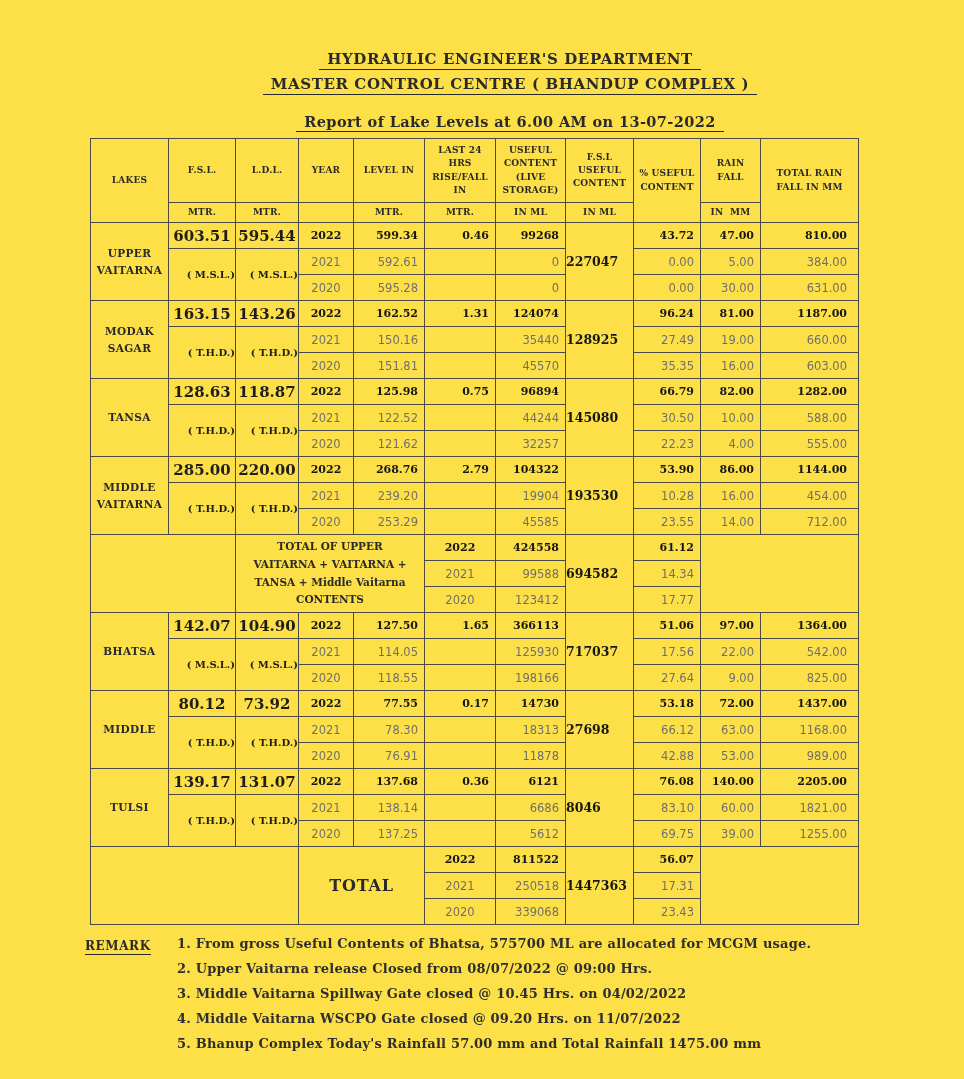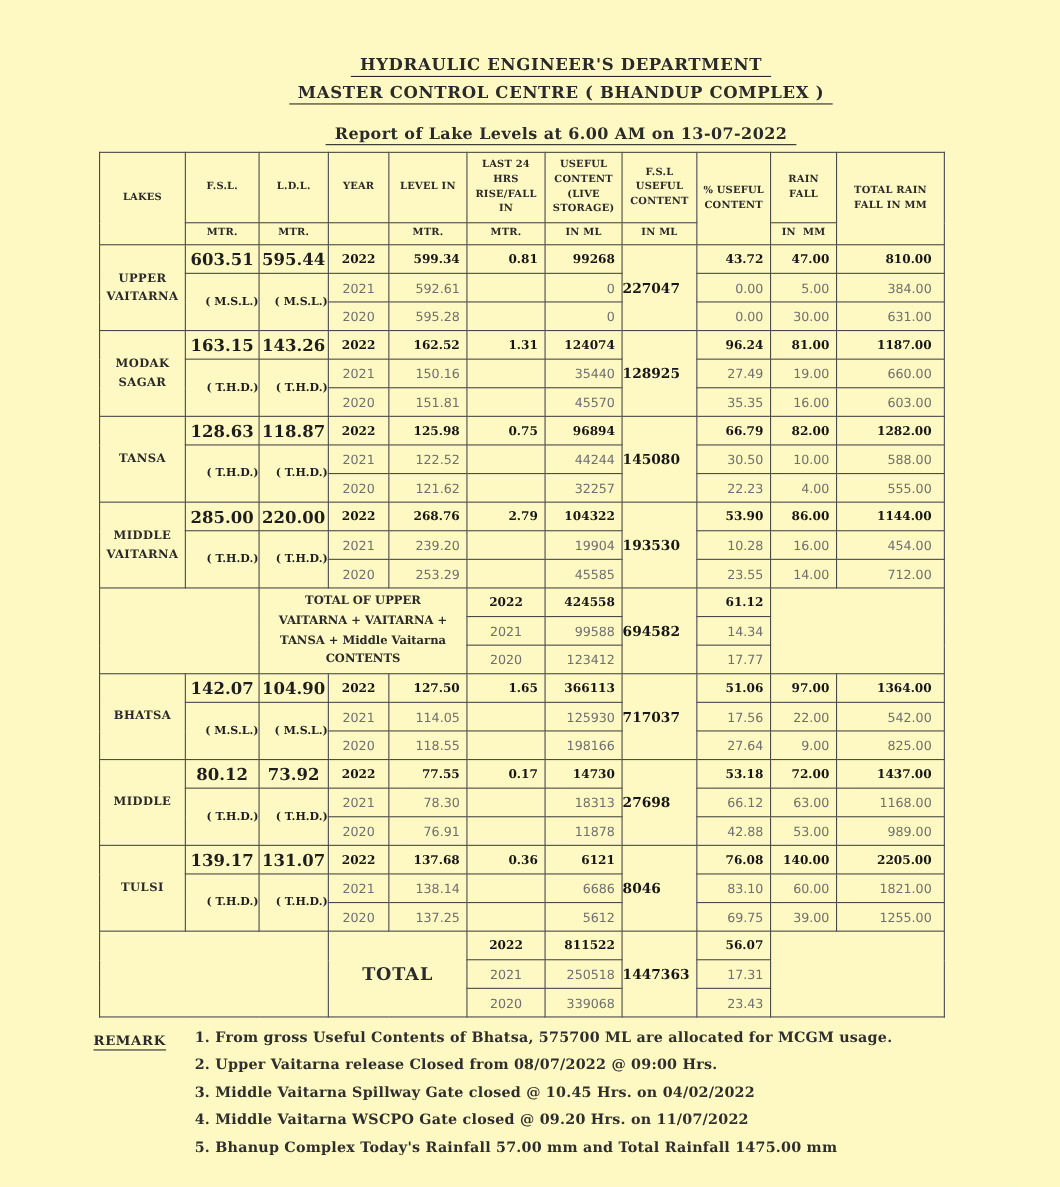--- a/index.html
+++ b/index.html
@@ -1,20 +1,20 @@
 <!DOCTYPE html>
 <html><head>
 <meta charset="utf-8">
 <style>
   * { margin:0; padding:0; box-sizing:border-box; }
   html,body { width:964px; height:1079px; }
   body { background:#e9e9e7; }
   .page {
     position:relative; width:964px; height:1079px;
-    background:#fef9c3;
+    background:#fde047;
     font-family:"DejaVu Serif", serif;
     color:#2a2a2a; overflow:hidden;
   }
   
   .titles { position:absolute; top:50px; left:230px; width:560px; text-align:center; }
   .title-line { font-size:15px; font-weight:bold; letter-spacing:0.6px; margin-bottom:7px; }
   .title-line span, .subtitle span { border-bottom:1.5px solid #2a2a2a; padding:0 8px 1px 8px; }
   .subtitle { font-size:14.5px; font-weight:bold; letter-spacing:0.4px; margin-top:20px; }
 
   
@@ -96,21 +96,21 @@
       </tr>
     </thead>
 
     <tbody>
       <tr>
         <td rowspan="3" class="lake-name">UPPER VAITARNA</td>
         <td class="fsl-val">603.51</td>
         <td class="fsl-val">595.44</td>
         <td class="year b">2022</td>
         <td class="num b">599.34</td>
-        <td class="num b">0.81</td>
+        <td class="num b">0.46</td>
         <td class="num b">99268</td>
         <td rowspan="3" class="fsl-useful">227047</td>
         <td class="num b">43.72</td>
         <td class="num b">47.00</td>
         <td class="num b pad">810.00</td>
       </tr>
       <tr>
         <td rowspan="2" class="datum">( M.S.L.)</td>
         <td rowspan="2" class="datum">( M.S.L.)</td>
         <td class="year l">2021</td>

